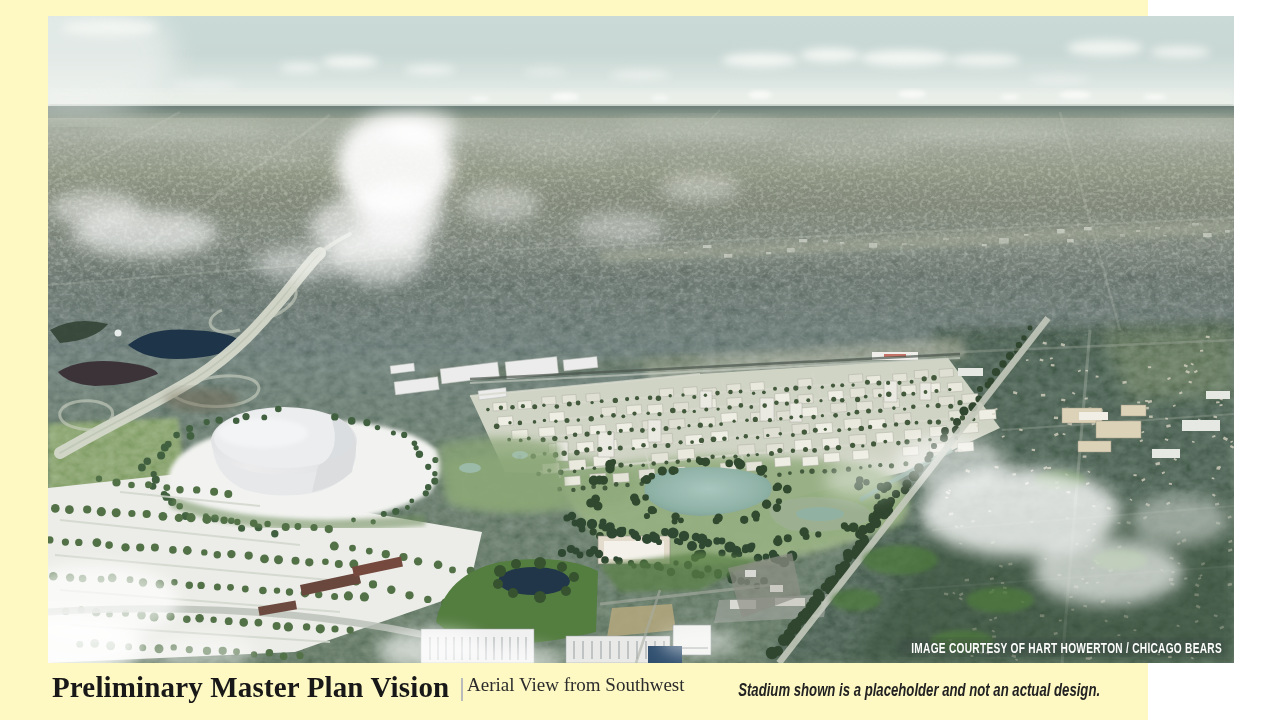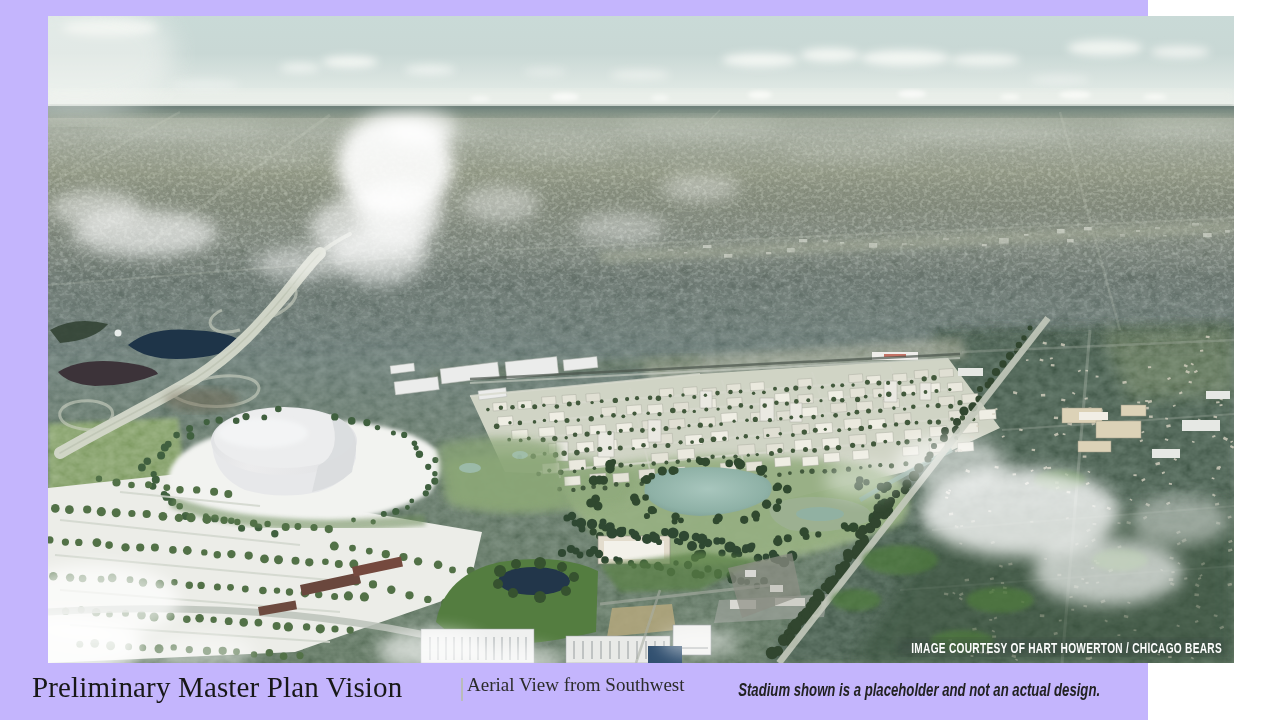--- a/index.html
+++ b/index.html
@@ -1,18 +1,18 @@
 <!DOCTYPE html>
 <html><head>
 <meta charset="utf-8">
 <style>
 html,body { margin:0; padding:0; background:#ffffff; width:1280px; height:720px; overflow:hidden; }
-#stage { position:relative; width:1148px; height:720px; background:#c4b5fd; font-family:"Liberation Sans",sans-serif; }
+#stage { position:relative; width:1148px; height:720px; background:#fef9c3; font-family:"Liberation Sans",sans-serif; }
 #photo { position:absolute; left:48px; top:16px; width:1186px; height:647px; overflow:hidden; }
-#title { position:absolute; left:32px; top:671px; font-family:"Liberation Serif",serif; font-weight:normal; font-size:29px; color:#181818; letter-spacing:0.15px; white-space:nowrap; }
+#title { position:absolute; left:52px; top:671px; font-family:"Liberation Serif",serif; font-weight:bold; font-size:29px; color:#181818; letter-spacing:0.15px; white-space:nowrap; }
 #sep { position:absolute; left:461px; top:678px; width:2px; height:23px; background:#b9bcba; }
 #subtitle { position:absolute; left:467px; top:674px; font-family:"Liberation Serif",serif; font-size:19px; color:#2c2c2c; white-space:nowrap; }
 #disclaimer { position:absolute; right:48px; top:680px; font-family:"Liberation Sans",sans-serif; font-style:italic; font-weight:bold; font-size:18px; color:#222; white-space:nowrap; transform:scaleX(0.731); transform-origin:right center; }
 </style>
 </head>
 <body>
 <div id="stage">
 
 <div id="photo">
 <svg width="1186" height="647" viewBox="0 0 1186 647">

